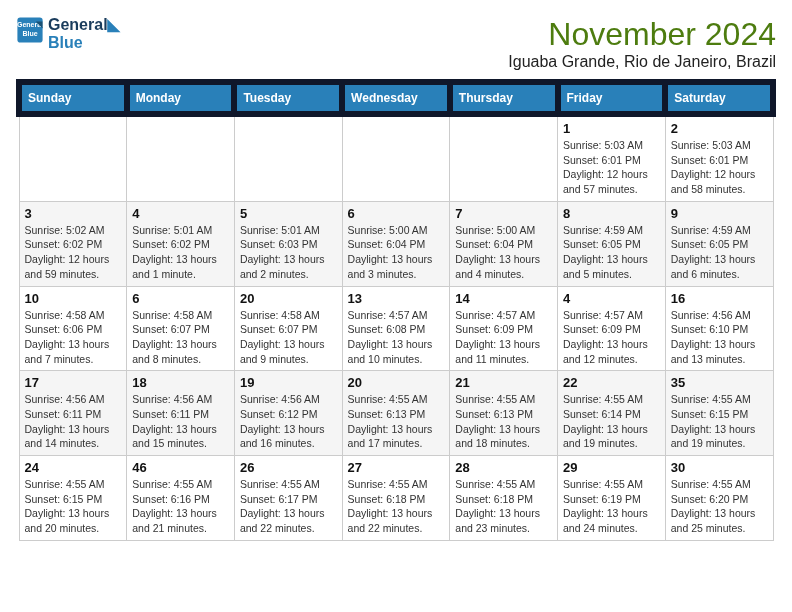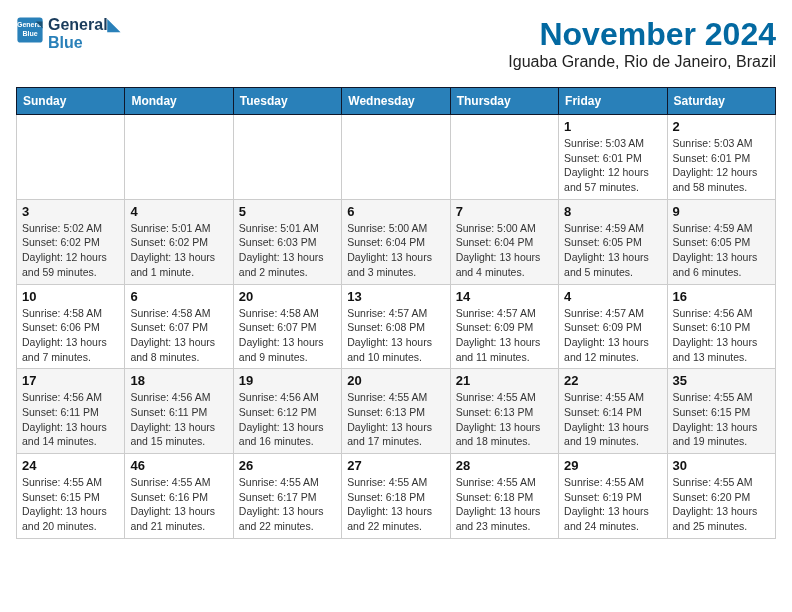--- a/index.html
+++ b/index.html
@@ -19,41 +19,40 @@
       width: 28px;
       height: 28px;
       margin-right: 4px;
     }
     .title-section {
       text-align: right;
       margin-bottom: 2px;
     }
     .month-title {
       font-size: 32px;
-      font-weight: bold;
-      color: #0369a1;
+      font-weight: normal;
+      color: #4d7c0f;
     }
     .location-title {
       font-size: 16px;
       color: #222;
-      margin-bottom: 8px;
     }
     .calendar-table {
       width: 100%;
       border-collapse: collapse;
       font-size: 11px;
     }
     .calendar-table th {
       background-color: #2980b9;
       color: white;
       text-align: left;
       padding: 6px 6px;
       font-size: 12px;
       font-weight: bold;
-      border: 1px solid #0f172a;
+      border: 6px solid #0f172a;
     }
     .calendar-table td {
       border: 1px solid #ccc;
       vertical-align: top;
       padding: 4px 5px;
       height: 80px;
       width: 14.28%;
       background: #fff;
     }
     .calendar-table tr:nth-child(even) td {

